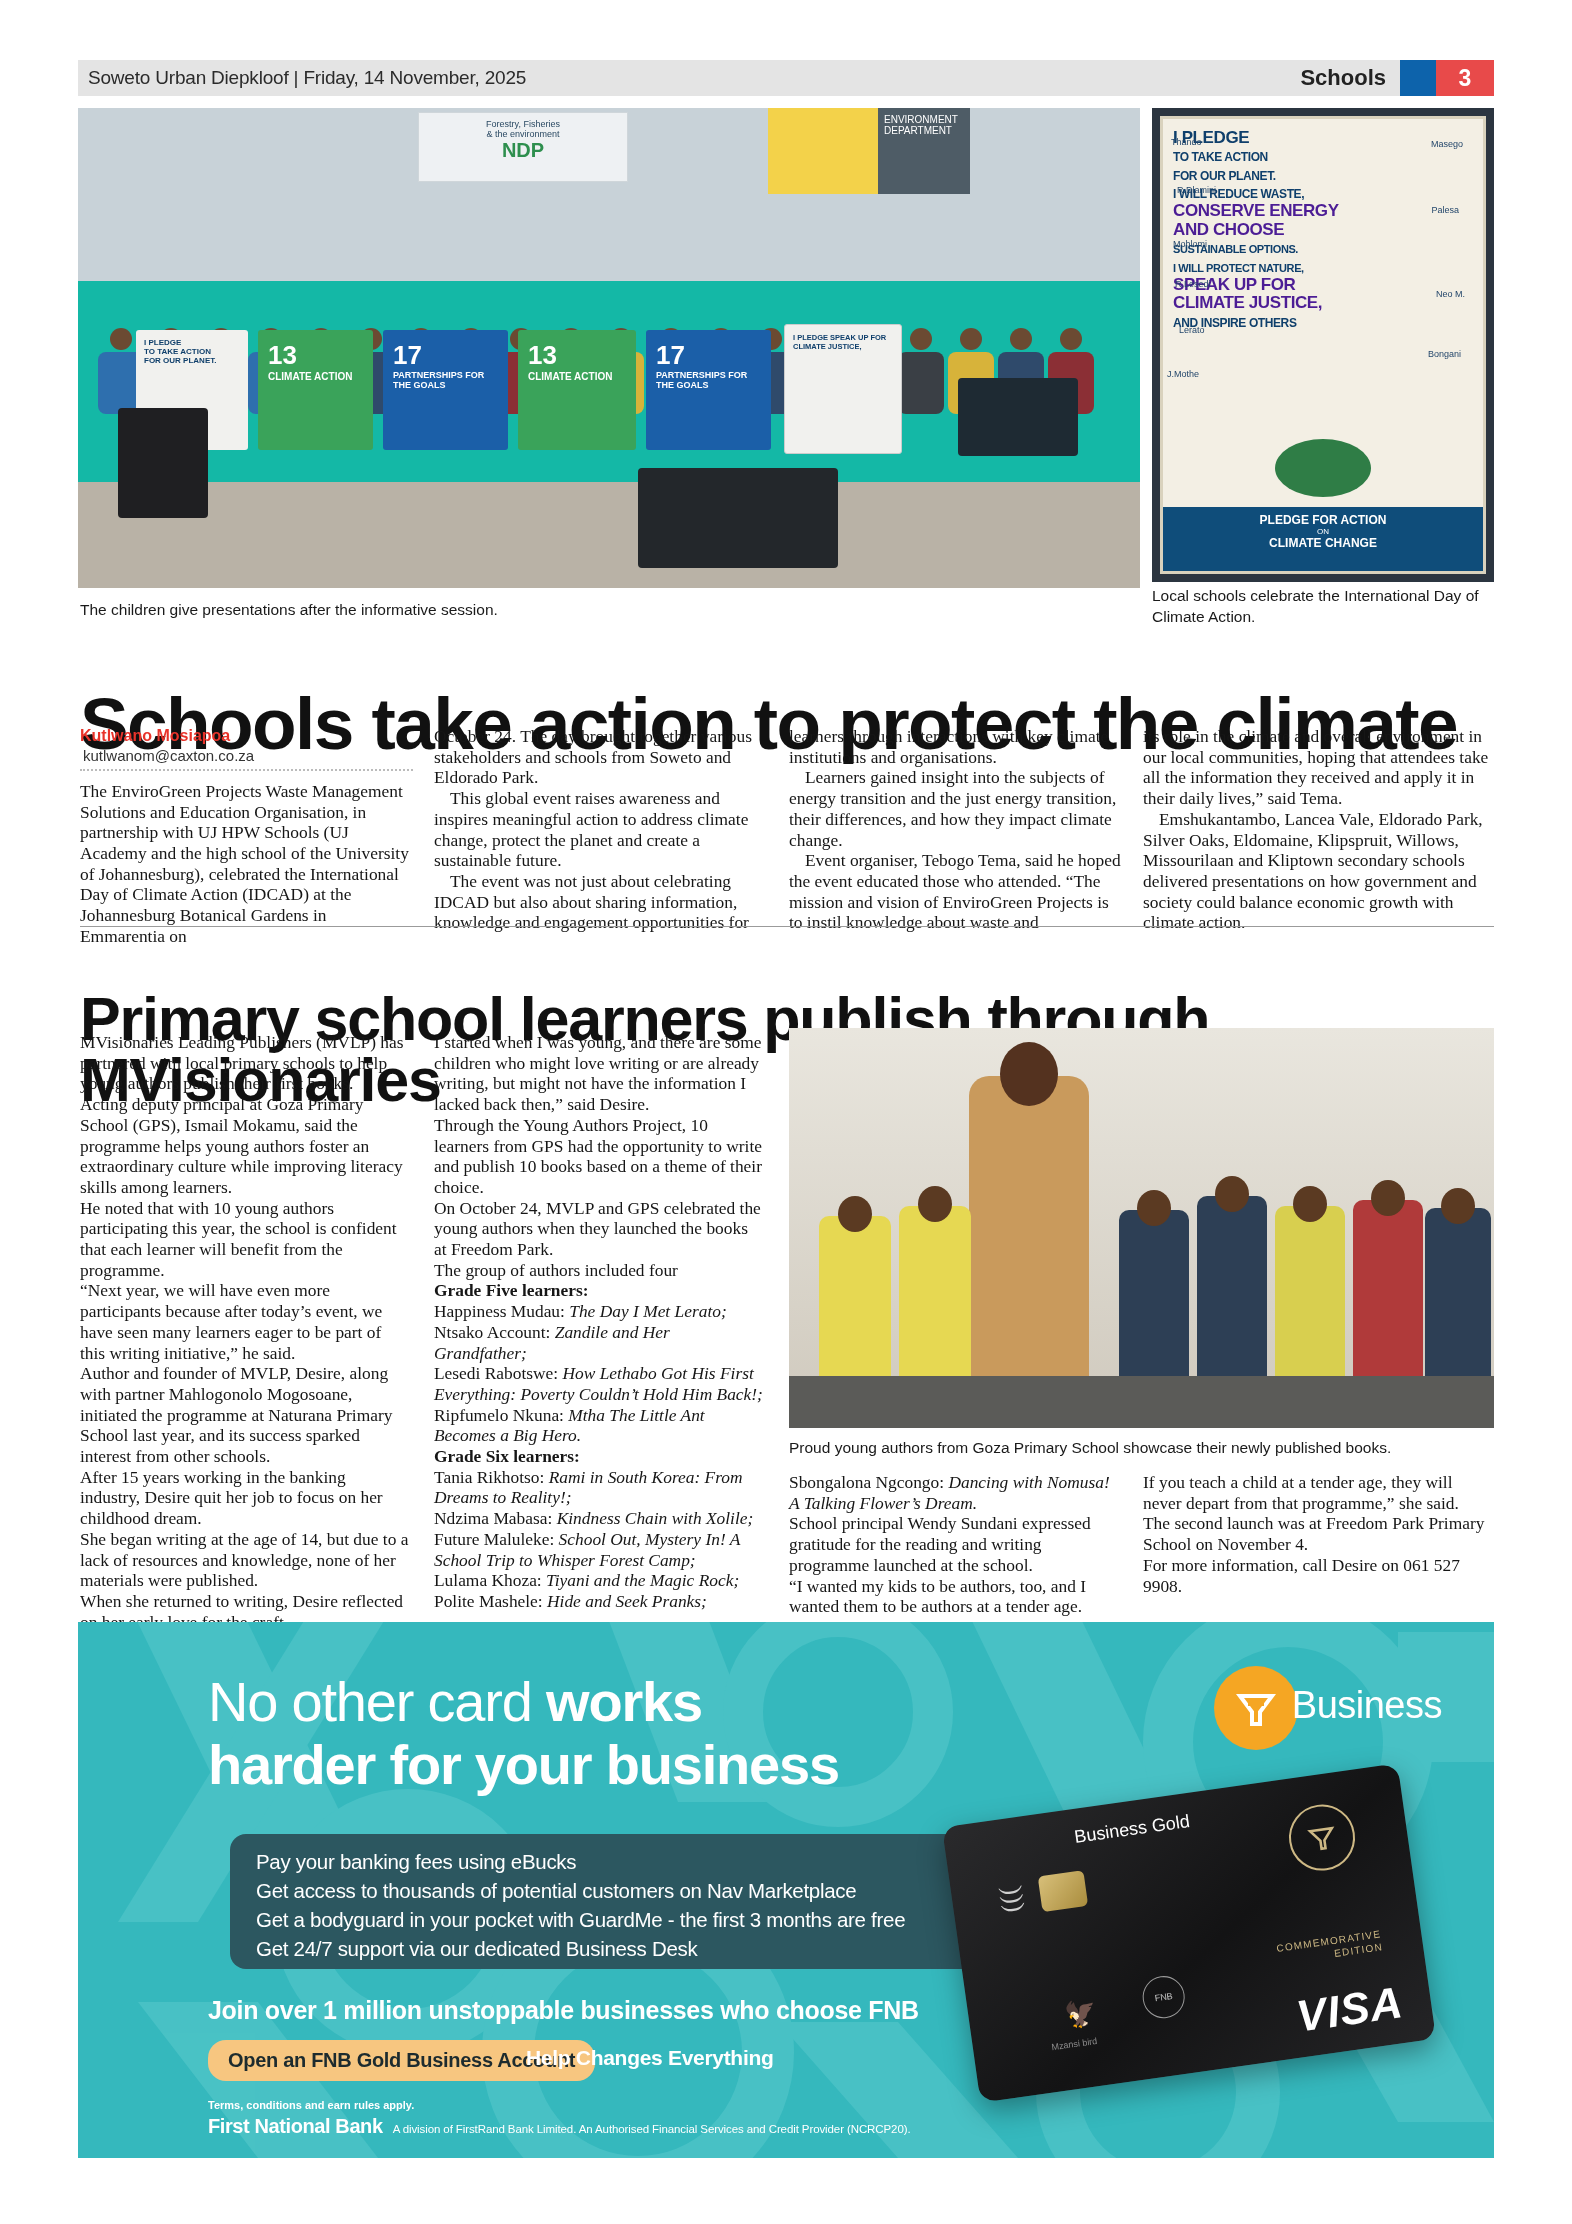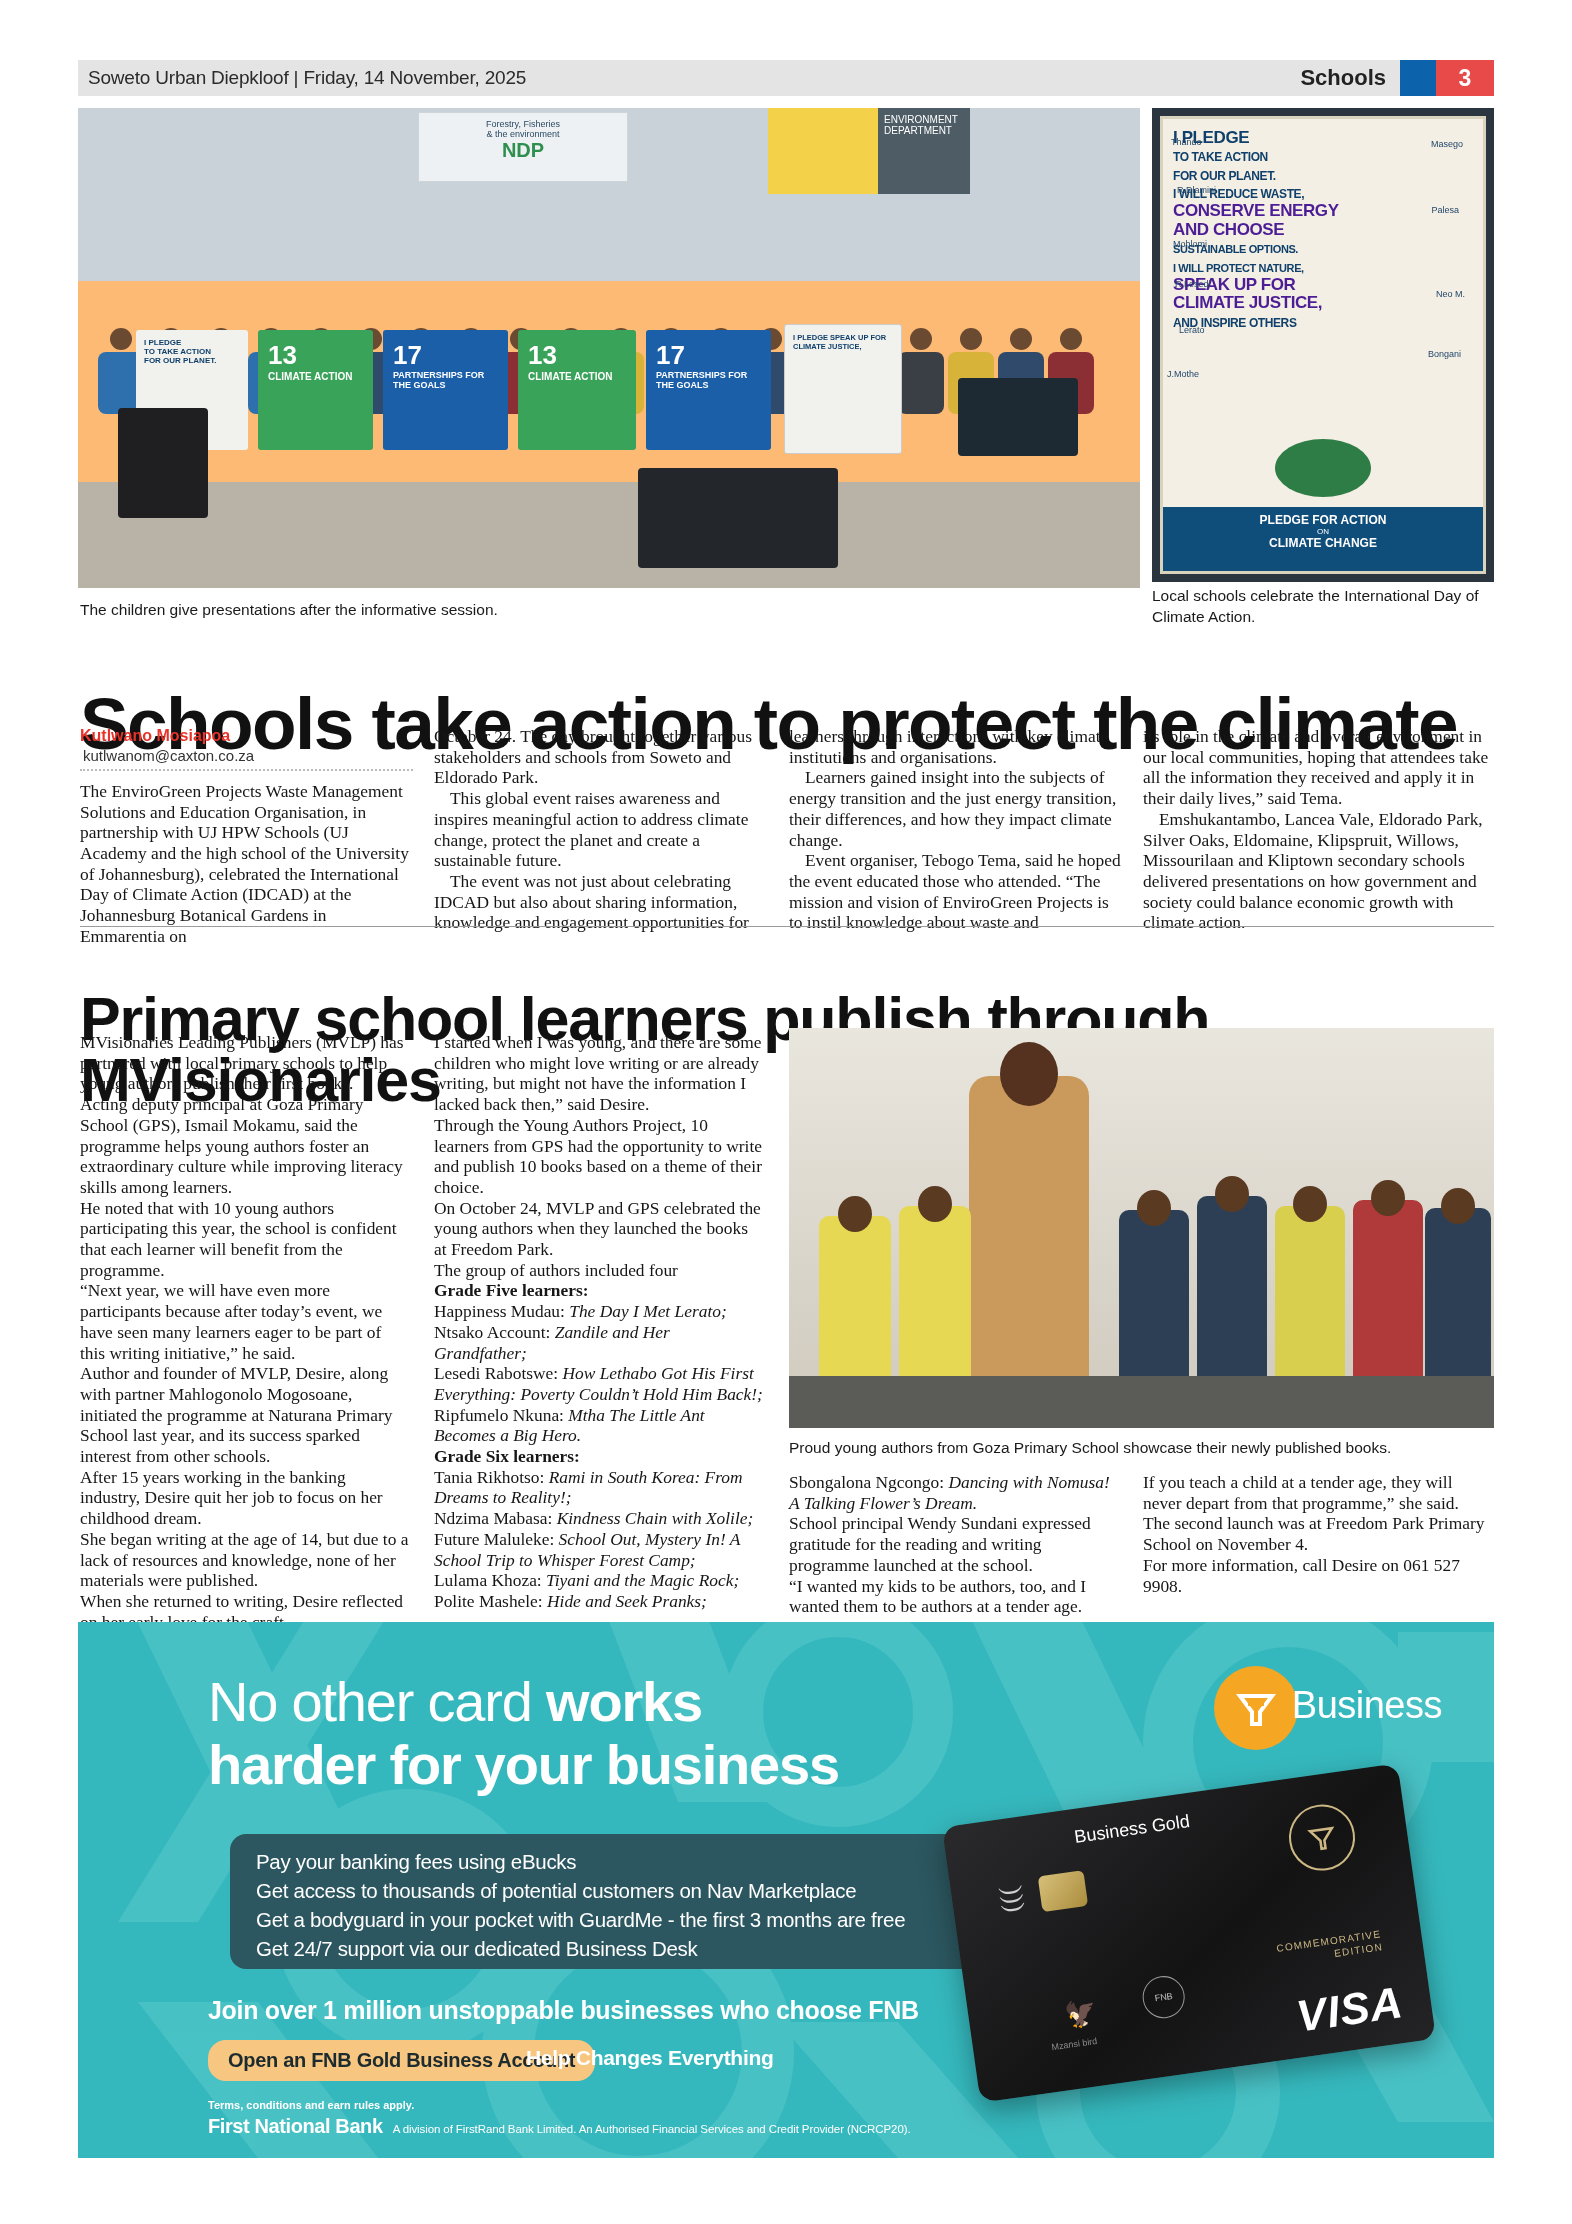--- a/index.html
+++ b/index.html
@@ -52,21 +52,21 @@
     font-weight: bold; font-size: 23px;
     display: flex; align-items: center; justify-content: center;
   }
 
   
   .photo-main {
     position: absolute;
     left: 78px; top: 108px;
     width: 1062px; height: 480px;
     overflow: hidden;
-    background: #fdba74;
+    background: #14b8a6;
   }
   .photo-side {
     position: absolute;
     left: 1152px; top: 108px;
     width: 342px; height: 474px;
     overflow: hidden;
     background: #2b3540;
   }
   .cap {
     position: absolute;

